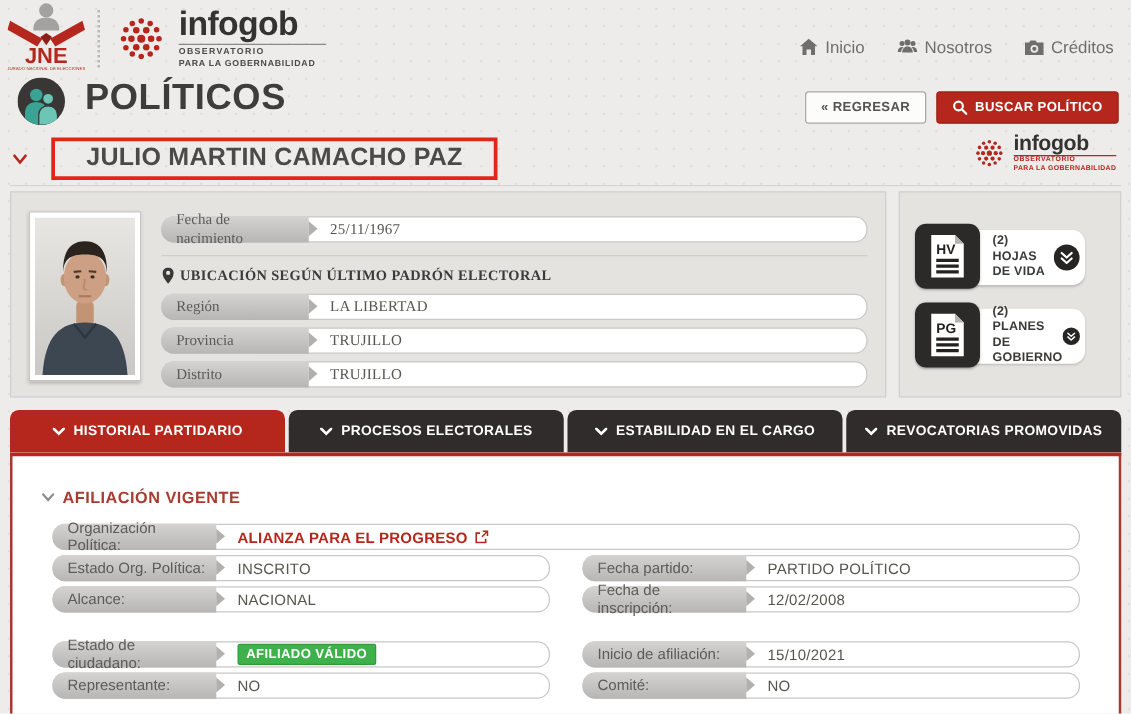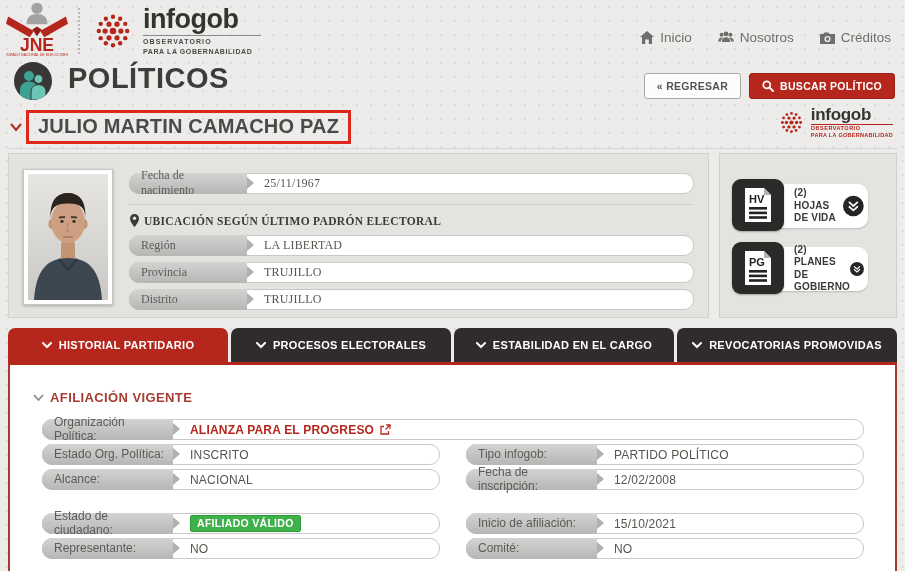--- a/index.html
+++ b/index.html
@@ -32,21 +32,21 @@
   .title-left { display:flex; gap:16px; }
   .page-title { font-size:29px; font-weight:bold; color:#3e3d3b; letter-spacing:0.5px; }
   .title-buttons { display:flex; gap:8px; margin-top:11px;margin-left:47px; }
   .btn { border-radius:3px; font-size:10.5px; font-weight:bold; padding:6px 12px; display:flex; align-items:center; gap:6px; cursor:pointer; letter-spacing:0.3px; }
   .btn-back { background:#fcfcfb; border:1px solid #a9a8a6; color:#555351; }
   .btn-search { background:#b5271d; border:1px solid #9c1f16; color:#fff; }
 
   
   .name-row { position:absolute; top:110px; left:10px; right:12px; display:flex; justify-content:space-between; align-items:flex-start; }
   .name-left { display:flex; align-items:center; gap:4px; cursor:pointer; }
-  .name-box { border:3px solid #df261b; padding:2px 9px 3px; font-size:20px; font-weight:bold; color:#4b4a48; letter-spacing:0.2px; }
+  .name-box { border:3px solid #df261b; padding:2px 25px 3px; font-size:20px; font-weight:bold; color:#4b4a48; letter-spacing:0.2px;margin-left:15px; }
   .mini-brand { display:flex; align-items:center; gap:6px; margin-top:-4px; }
   .mini-brand .mb-name { font-size:17px; font-weight:bold; color:#343330; line-height:1; letter-spacing:-0.3px; }
   .mini-brand .mb-sub { font-size:5.5px; font-weight:bold; color:#b5271d; letter-spacing:0.5px; line-height:1.3; border-top:1px solid #b5271d; margin-top:1px; }
   .mini-brand .mb-sub2 { font-size:5.5px; font-weight:bold; color:#b5271d; letter-spacing:0.3px; line-height:1.3; }
 
   .rule { position:absolute; top:148px; left:8px; right:8px; height:1px; background:#d6d5d3; }
 
   
   .profile-row { position:absolute; top:153px; left:8px; right:8px; height:165px; display:flex; gap:10px; }
   .card { background:#e4e3e0; border:1px solid #d1d0ce; }
@@ -380,21 +380,21 @@
         </svg>
       </div>
     </div>
 
     <div class="aff-grid">
       <div class="frow">
         <div class="flabel">Estado Org. Política:</div>
         <div class="fvalue">INSCRITO</div>
       </div>
       <div class="frow">
-        <div class="flabel">Tipo infogob:</div>
+        <div class="flabel">Fecha partido:</div>
         <div class="fvalue">PARTIDO POLÍTICO</div>
       </div>
     </div>
     <div class="aff-grid">
       <div class="frow">
         <div class="flabel">Alcance:</div>
         <div class="fvalue">NACIONAL</div>
       </div>
       <div class="frow">
         <div class="flabel">Fecha de inscripción:</div>

